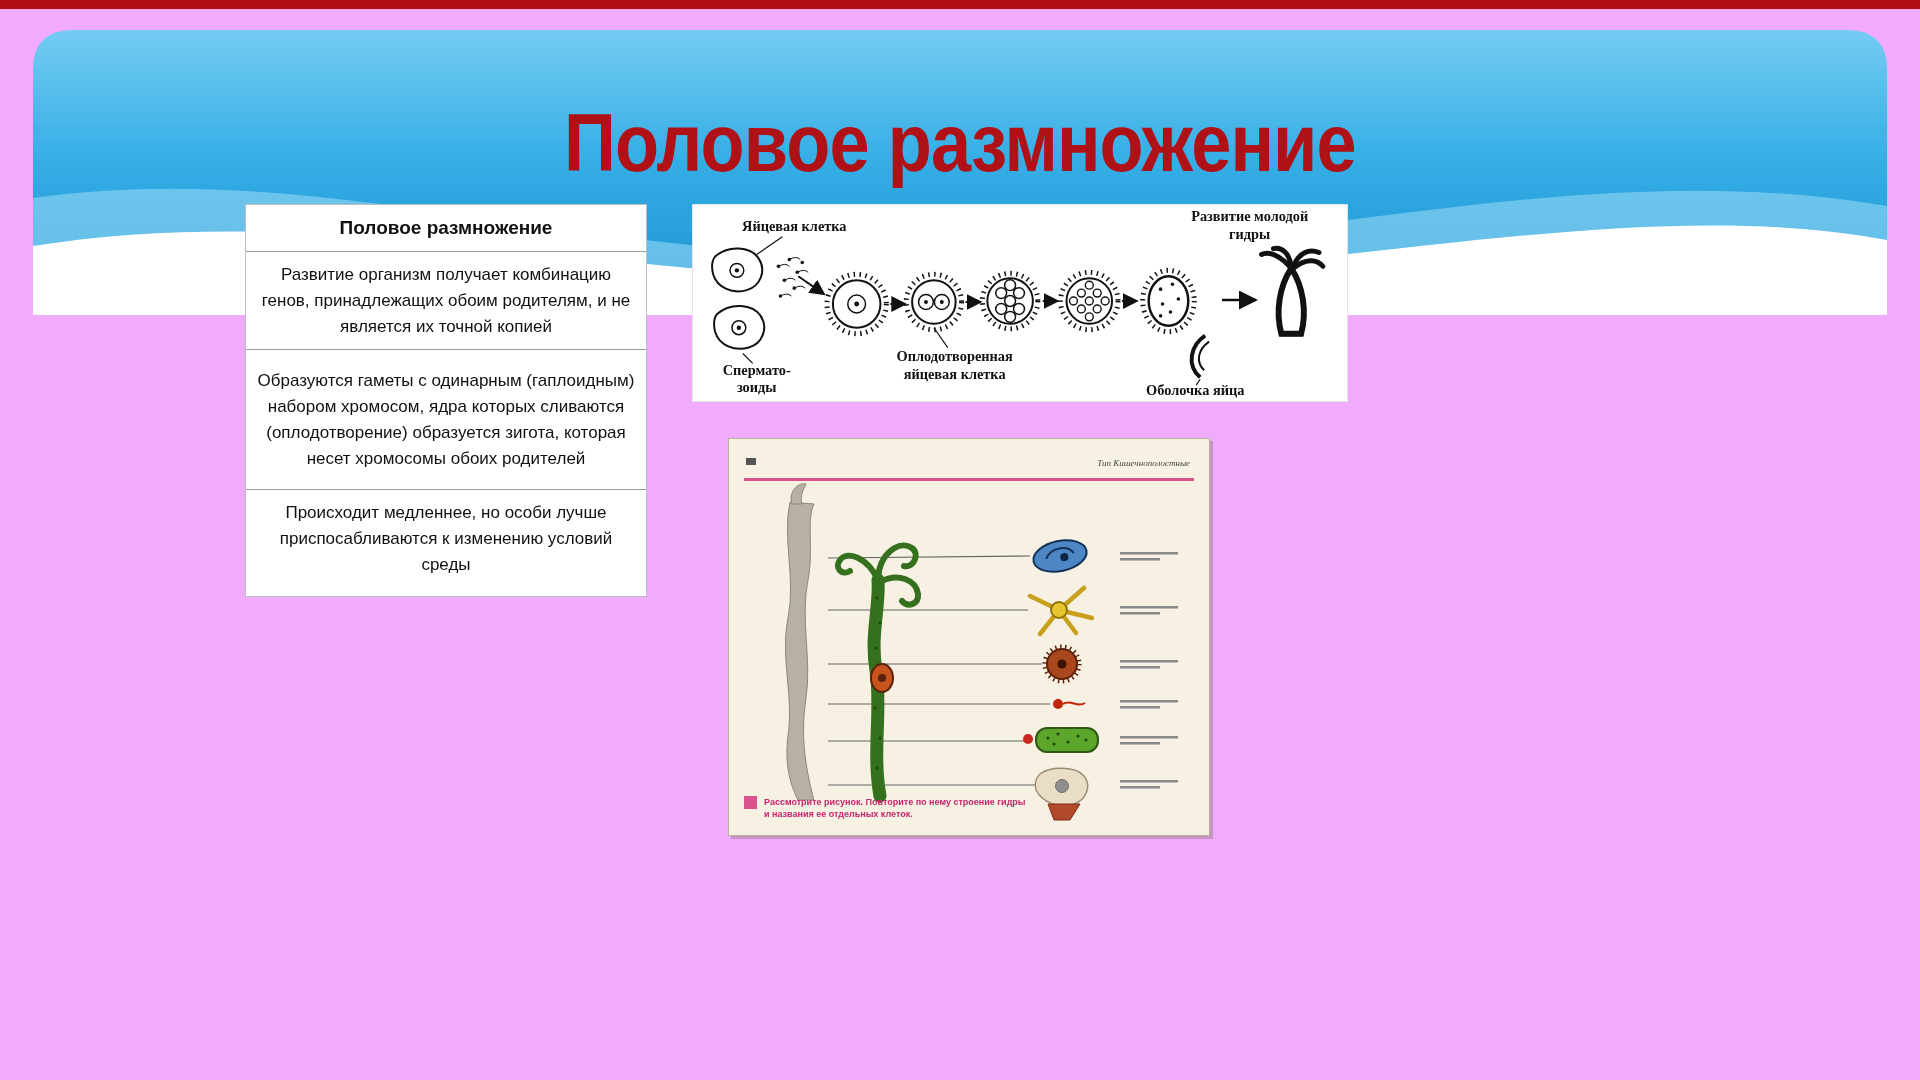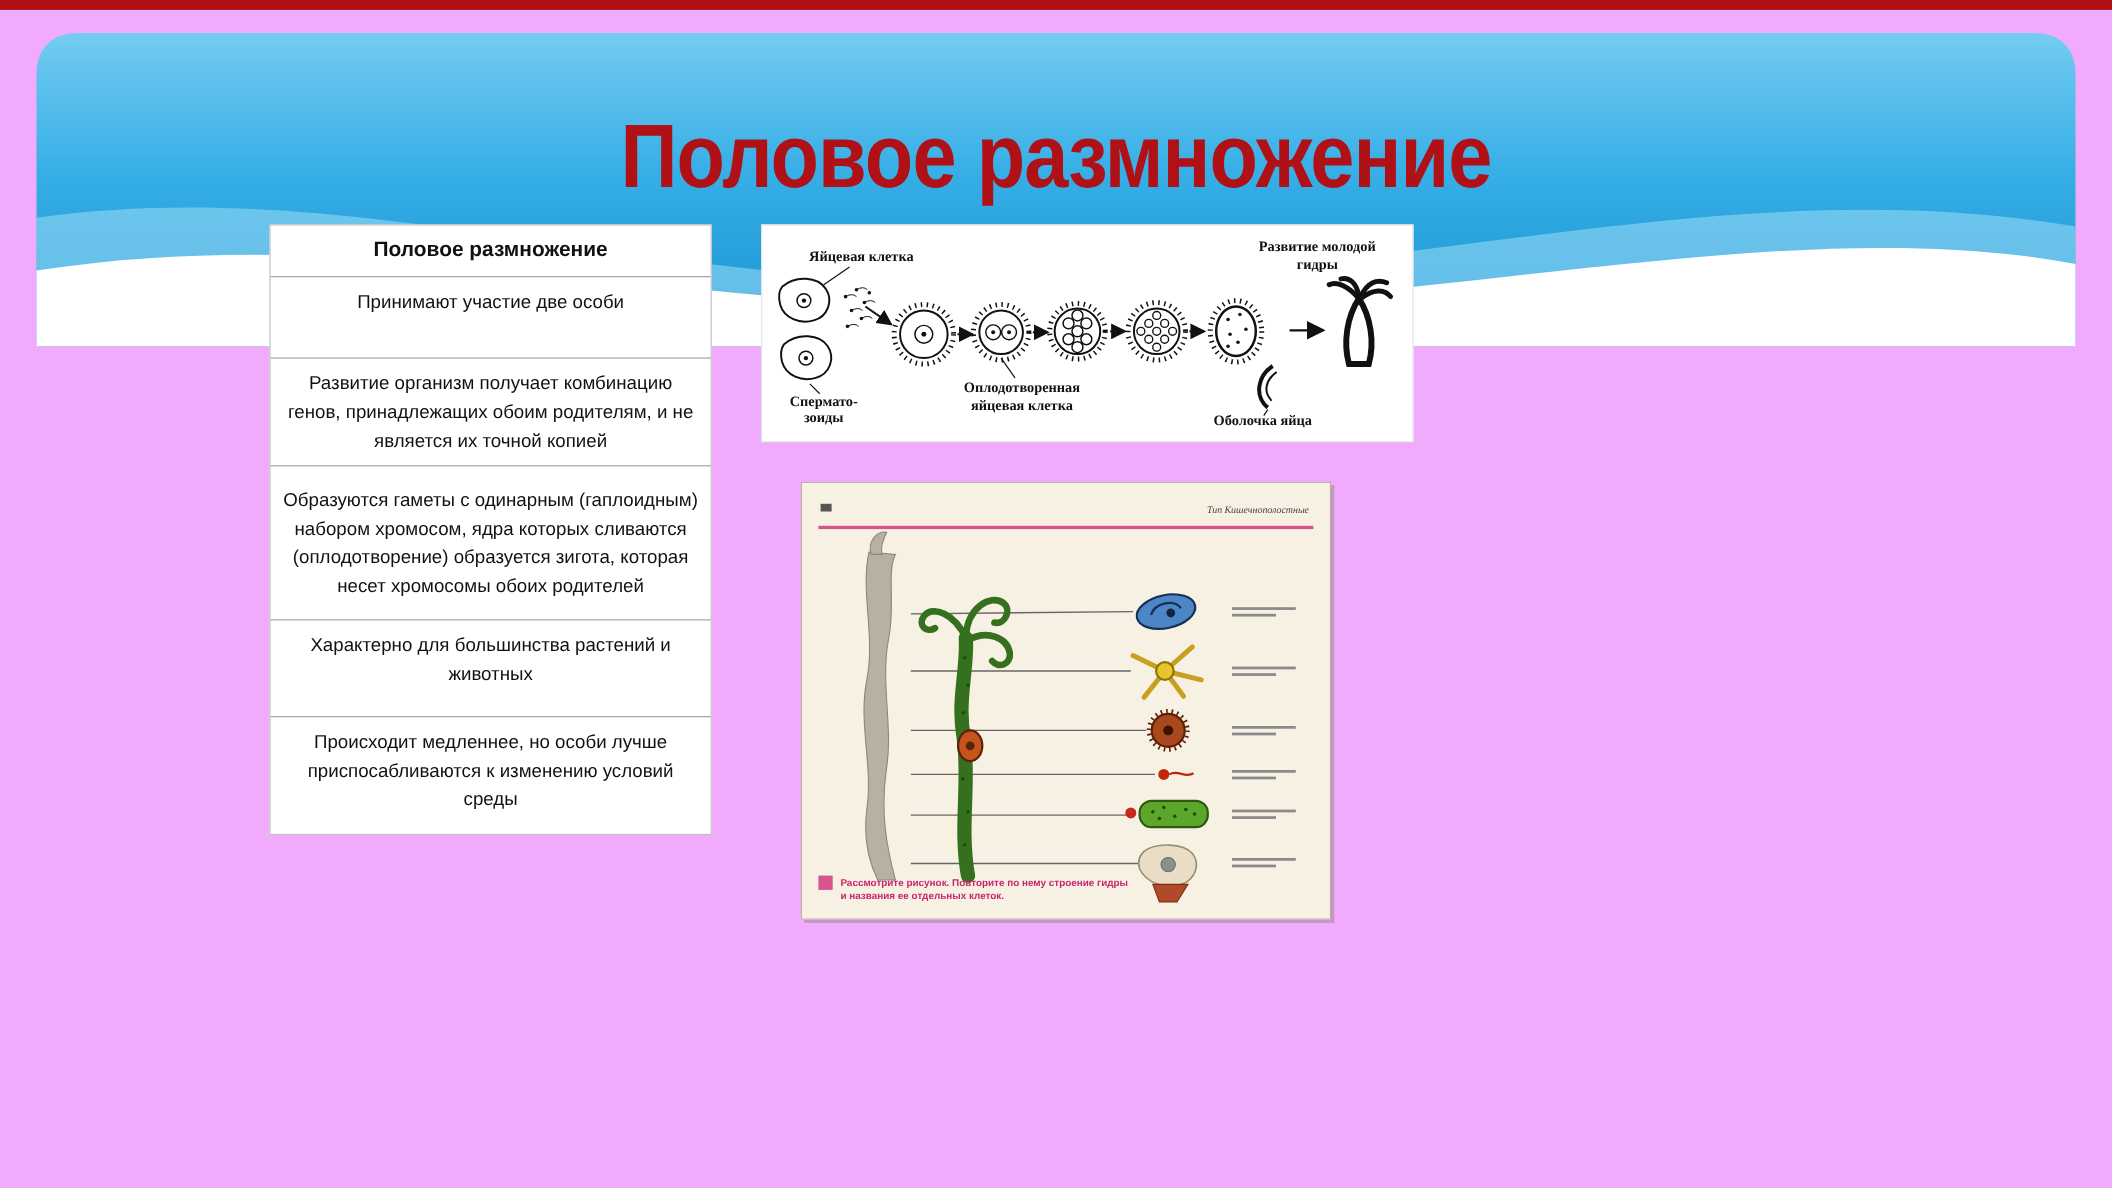--- a/index.html
+++ b/index.html
@@ -23,21 +23,21 @@
               border-bottom:1px solid #9a9a9a; }
   .t-row { text-align:center; font-size:17px; line-height:1.52; padding:10px 10px;
            border-bottom:1px solid #9a9a9a; display:flex; align-items:center; justify-content:center; }
   .t-row:last-child { border-bottom:none;text-align:center; }
   .r0 { min-height:74px; align-items:flex-start; }
   .r1 { min-height:88px; }
   .r2 { min-height:140px; }
   .r3 { min-height:88px; align-items:flex-start; }
   .r4 { min-height:106px; align-items:flex-start; }
 
-  .cycle-panel { position:absolute; left:692px; top:204px; width:593px; height:198px;
+  .cycle-panel { position:absolute; left:692px; top:204px; width:656px; height:198px;
                  background:#fff; border:1px solid #e2e2e2; }
   .cycle-panel svg { display:block; width:100%; height:100%; }
 
   .book-panel { position:absolute; left:728px; top:438px; width:482px; height:398px;
                 box-shadow:3px 3px 0 rgba(120,110,90,.35); }
   .book-panel svg { display:block; width:100%; height:100%; }
 
   .serifb { font-family:"Liberation Serif", serif; font-weight:bold; }
 </style>
 </head>
@@ -58,24 +58,22 @@
       </defs>
       <path d="M0,40 Q0,0 40,0 L1814,0 Q1854,0 1854,40 L1854,285 L0,285 Z" fill="url(#gradBlue)"></path>
       <path d="M0,168 C300,126 560,240 940,226 C1280,214 1560,126 1854,176 L1854,285 L0,285 Z" fill="#9fdcf5" opacity="0.55"></path>
       <path d="M0,216 C330,164 640,270 1020,250 C1340,234 1620,166 1854,210 L1854,285 L0,285 Z" fill="#ffffff"></path>
     </svg>
     <h1 class="slide-title">Половое размножение</h1>
   </div>
 
   <div class="summary-table">
     <div class="t-header">Половое размножение</div>
-    <div class="t-row r0">Принимают участие две особи</div>
     <div class="t-row r1">Развитие организм получает комбинацию генов, принадлежащих обоим родителям, и не является их точной копией</div>
     <div class="t-row r2">Образуются гаметы с одинарным (гаплоидным) набором хромосом, ядра которых сливаются (оплодотворение) образуется зигота, которая несет хромосомы обоих родителей</div>
-    <div class="t-row r3">Характерно для большинства растений и животных</div>
     <div class="t-row r4">Происходит медленнее, но особи лучше приспосабливаются к изменению условий среды</div>
   </div>
 
   <div class="cycle-panel">
     <svg viewBox="0 0 656 198">
       <defs>
         <marker id="arrow" markerWidth="8" markerHeight="8" refX="7" refY="4" orient="auto">
           <path d="M0,0 L8,4 L0,8 Z" fill="#111"></path>
         </marker>
       </defs>

